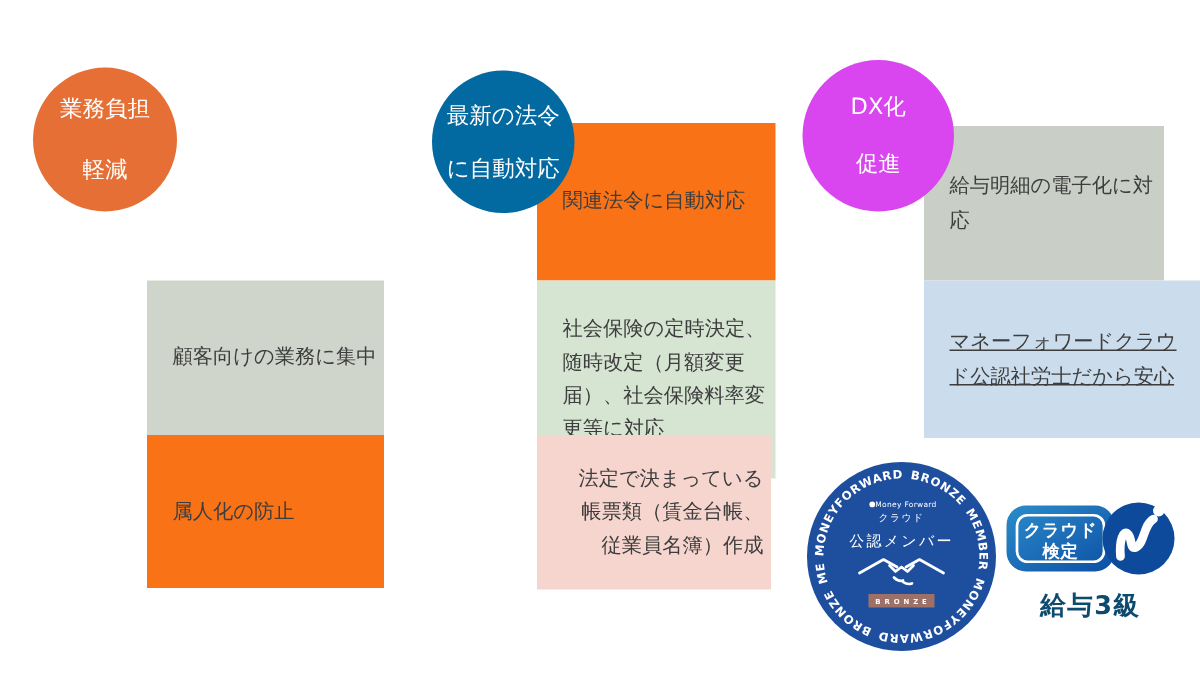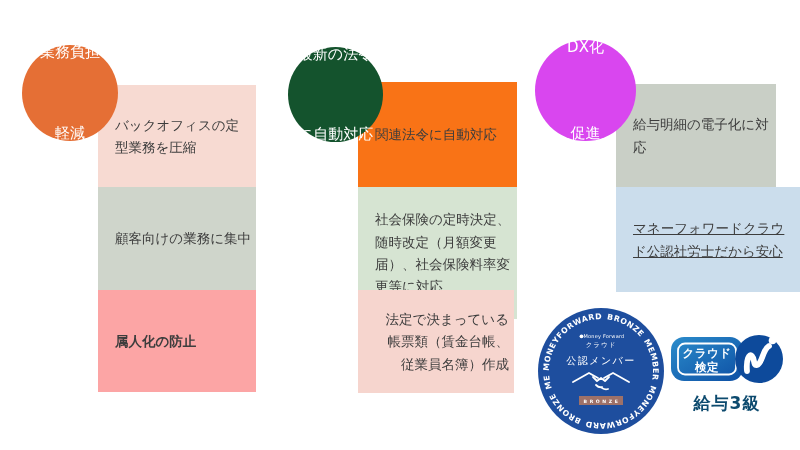--- a/index.html
+++ b/index.html
@@ -2,21 +2,21 @@
 <html><head>
 <meta charset="utf-8">
 <style>
   html,body { margin:0; padding:0; background:#fff; }
   .canvas {
     position:relative; width:800px; height:450px; overflow:hidden;
     font-family:"DejaVu Sans","Liberation Sans",sans-serif;
   }
   .circle {
     position:absolute; border-radius:50%; z-index:2;
-    display:flex; flex-direction:column; align-items:center; justify-content:space-between;
+    display:flex; flex-direction:column; align-items:center; justify-content:center;
     color:#fff; font-size:15px; text-align:center;
   }
   .circle .ln { line-height:1; white-space:nowrap; }
   .box {
     position:absolute; z-index:1; box-sizing:border-box;
     display:flex; align-items:center;
     padding:4px 5px 4px 17px;
     font-size:13.5px; line-height:1.65; color:#3d3d3d;
   }
   .box span { display:block; width:100%; }
@@ -34,31 +34,28 @@
 </style>
 </head>
 <body>
 
 <div class="canvas" style="background-color: rgb(255, 255, 255);">
 
   <div class="circle" style="left: 22px; top: 45px; width: 96px; height: 96px; gap: 26px; background-color: rgb(229, 111, 53);">
     <div class="ln">業務負担</div>
     <div class="ln">軽減</div>
   </div>
-  <div class="box" style="left: 98px; top: 85px; width: 158px; height: 102px; background-color: rgb(247, 218, 210);">
-    <span>バックオフィスの定型業務を圧縮</span>
-  </div>
   <div class="box" style="left: 98px; top: 187px; width: 158px; height: 103px; background-color: rgb(207, 213, 203); align-items: center;">
     <span>顧客向けの業務に集中</span>
   </div>
-  <div class="box" style="left: 98px; top: 290px; width: 158px; height: 102px; background-color: #fca5a5; font-weight: bold;">
+  <div class="box" style="left: 98px; top: 290px; width: 158px; height: 102px; background-color: #f97316;">
     <span>属人化の防止</span>
   </div>
 
-  <div class="circle" style="left: 288px; top: 47px; width: 95px; height: 95px; gap: 20px; background-color: #14532d;">
+  <div class="circle" style="left: 288px; top: 47px; width: 95px; height: 95px; gap: 20px; background-color: #0369a1;">
     <div class="ln">最新の法令</div>
     <div class="ln">に自動対応</div>
   </div>
   <div class="box" style="left: 358px; top: 82px; width: 159px; height: 105px; background-color: #f97316;">
     <span>関連法令に自動対応</span>
   </div>
   <div class="box" style="left: 358px; top: 187px; width: 159px; height: 132px; background-color: rgb(214, 228, 210);">
     <span>社会保険の定時決定、随時改定（月額変更届）、社会保険料率変更等に対応</span>
   </div>
   <div class="box" style="left: 358px; top: 290px; width: 156px; height: 103px; background-color: rgb(246, 213, 206); text-align: right;">

